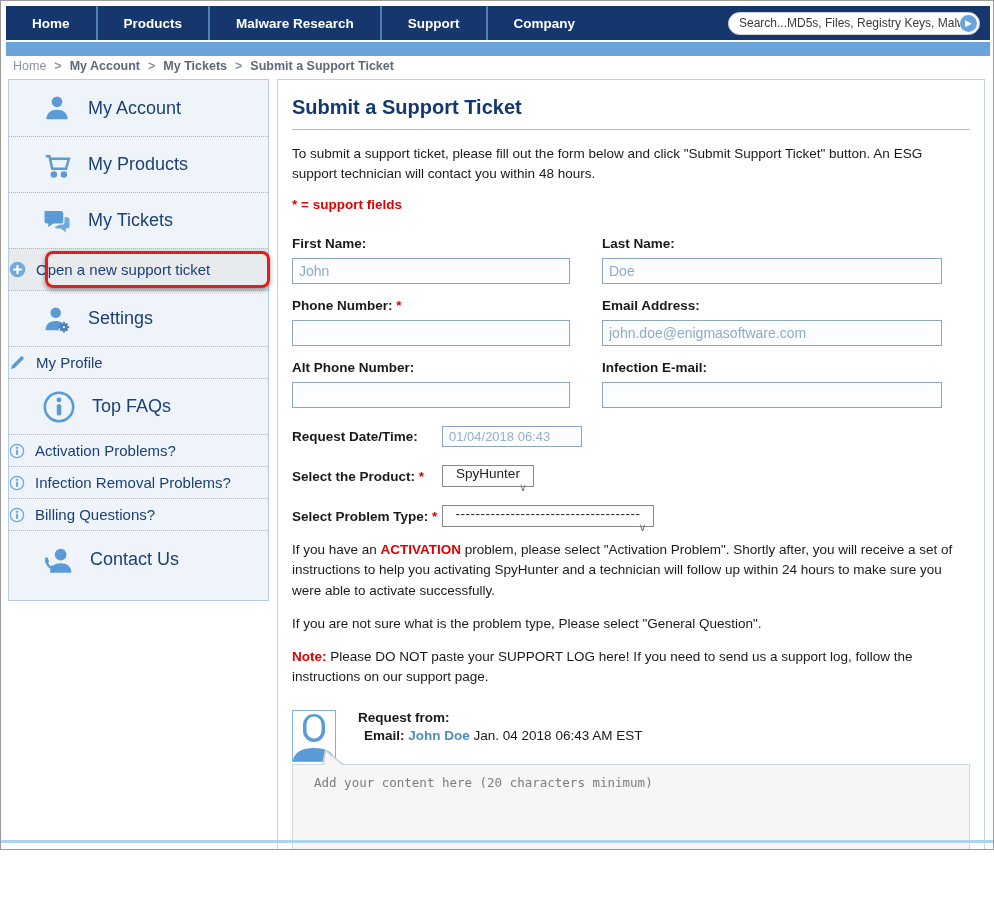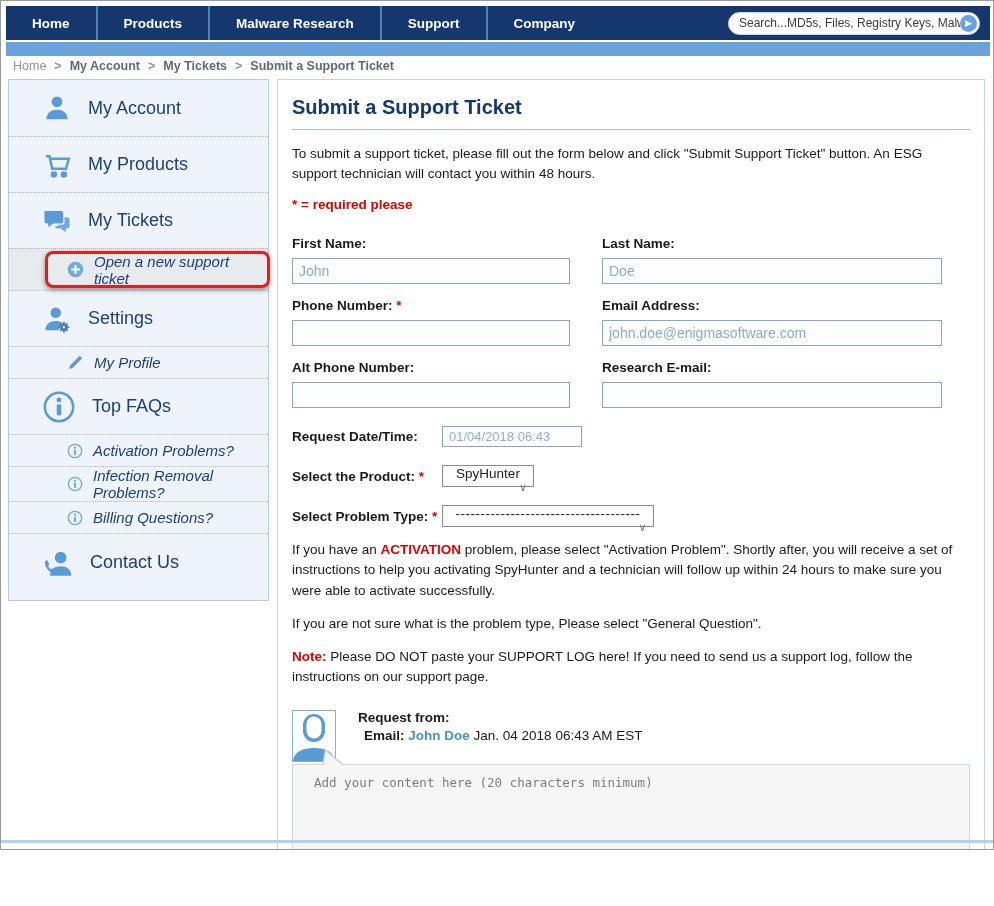--- a/index.html
+++ b/index.html
@@ -20,21 +20,21 @@
   .breadcrumb { position:absolute; left:12px; top:58px; font-size:12.5px; color:#8a939e; display:flex; gap:8px; align-items:center; }
   .crumb { color:#8a939e; }
   .crumb.bold { font-weight:bold; color:#5f6a76; }
   .crumb-sep { color:#8a939e; font-weight:bold; }
 
   
   .sidebar { position:absolute; left:7px; top:78px; width:261px; height:522px; background:#eef4fa; border:1px solid #b5cee6; display:flex; flex-direction:column; }
   .side-row { display:flex; align-items:center; border-top:1px dotted #9fb8d0; cursor:pointer; }
   .side-row:first-child { border-top:none; }
   .side-row.main { min-height:56px; padding-left:33px; gap:16px; }
-  .side-row.sub { min-height:32px; padding-left:58px; gap:10px;font-style:italic; }
+  .side-row.sub { min-height:32px; gap:10px; }
   .side-label-main { font-size:18px; color:#1c3f77; }
   .side-label-sub { font-size:15px; color:#1c3f77; }
   .side-row.highlight { background:#e7ebee; position:relative; min-height:42px; }
   .hl-box { position:absolute; left:36px; top:2px; right:-2px; bottom:2px; border:3px solid #e11d1d; border-radius:8px; box-shadow:0 2px 5px rgba(0,0,0,.4); pointer-events:none; }
   .icon-blue { color:#5b9bd5; }
   .side-row.contact { min-height:58px; }
 
   
   .main-box { position:absolute; left:276px; top:78px; width:708px; height:812px; background:#fff; border:1px solid #c3d3e0; padding:12px 14px 0 14px; }
   .page-title { color:#12386f; font-size:20px; font-weight:bold; margin:4px 0 10px 0; }
@@ -235,21 +235,21 @@
       </span>
       <span class="side-label-main">Contact Us</span>
     </div>
   </div>
 
   <div class="main-box">
     <div class="page-title">Submit a Support Ticket</div>
     <hr class="title-rule">
 
     <p class="intro">To submit a support ticket, please fill out the form below and click "Submit Support Ticket" button. An ESG support technician will contact you within 48 hours.</p>
-    <div class="required-note">* = required please</div>
+    <div class="required-note">* = support fields</div>
 
     <div class="form-grid">
       <div>
         <div class="f-label">First Name:</div>
         <input class="txt-input" type="text" value="John" style="">
       </div>
       <div>
         <div class="f-label">Last Name:</div>
         <input class="txt-input" type="text" value="Doe" style="">
       </div>
@@ -259,21 +259,21 @@
       </div>
       <div>
         <div class="f-label">Email Address:</div>
         <input class="txt-input" type="text" value="john.doe@enigmasoftware.com" style="">
       </div>
       <div>
         <div class="f-label">Alt Phone Number:</div>
         <input class="txt-input" type="text" value="" style="">
       </div>
       <div>
-        <div class="f-label">Research E-mail:</div>
+        <div class="f-label">Infection E-mail:</div>
         <input class="txt-input" type="text" value="" style="">
       </div>
     </div>
 
     <div class="inline-row">
       <span class="inline-label">Request Date/Time:</span>
       <input class="date-input" type="text" value="01/04/2018 06:43" style="">
     </div>
 
     <div class="inline-row">

